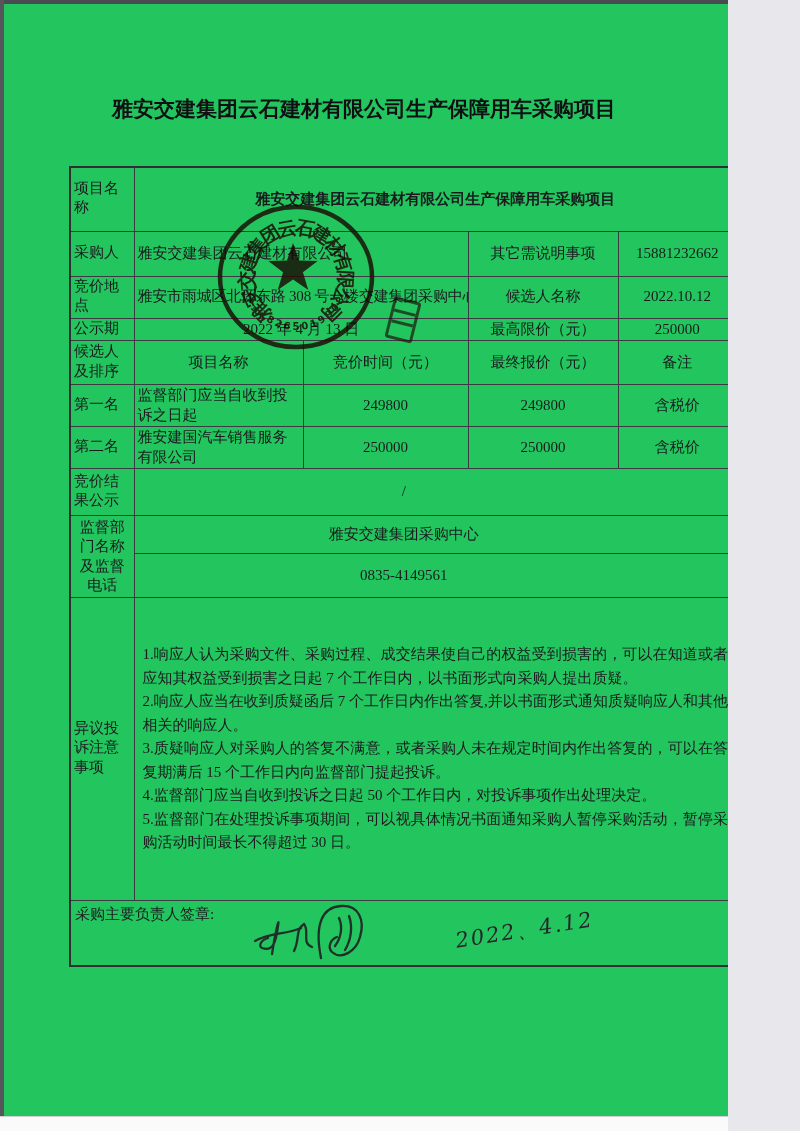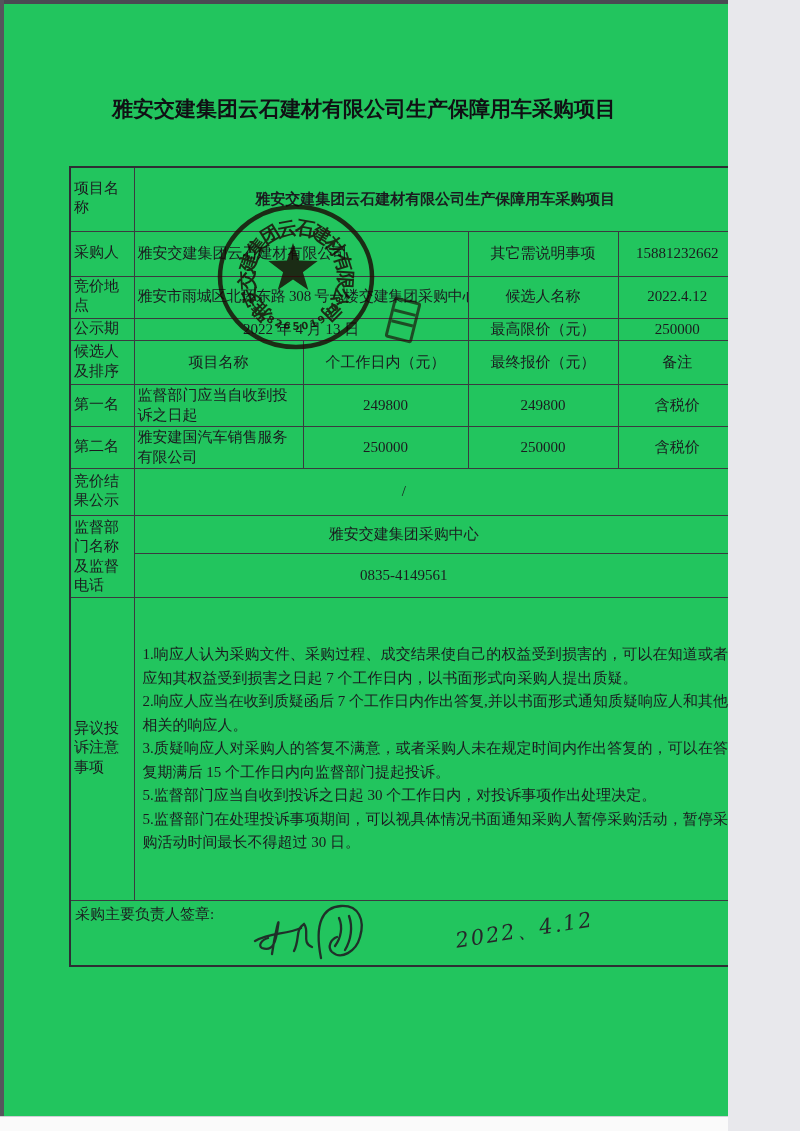--- a/index.html
+++ b/index.html
@@ -11,21 +11,21 @@
 
   .title{position:absolute;left:0;top:90px;width:100%;text-align:center;font-weight:bold;color:#101014;}
   .title .t1{font-size:21px;line-height:38px;letter-spacing:0px;}
   .title .t2{font-size:21px;line-height:40px;}
 
   table.doc{position:absolute;left:69px;top:166px;width:668px;border-collapse:collapse;table-layout:fixed;
             border:2px solid #2e2e34;}
   table.doc td{border:1px solid #3a3a40;font-size:15px;line-height:1.3;padding:1px 3px;vertical-align:middle;
                color:#1b1b1f;overflow:hidden;}
   td.lab{text-align:left;padding-left:3px;font-family:Liberation Mono, monospace;}
-  td.labc{text-align:left;padding:0 2px;line-height:1.4;}
+  td.labc{text-align:center;padding:0 2px;line-height:1.4;}
   .c{text-align:center;}
   .l{text-align:left;}
   .b{font-weight:bold;}
   .cshift{text-align:center;padding-right:66px !important;}
   .addr{font-size:14px;white-space:nowrap;letter-spacing:-0.2px;}
   .objection-cell{padding:6px 8px !important;}
   .objection-text{display:flex;flex-direction:column;justify-content:center;height:100%;
                   text-align:justify;line-height:23.5px;font-size:15px;}
   .sig-cell{position:relative;padding:16px !important;border-radius:28px;}
   .sig-label{position:absolute;left:4px;top:4px;font-size:15px;}
@@ -75,32 +75,32 @@
     <tr style="height:45px">
       <td class="lab">采购人</td>
       <td colspan="2" class="l">雅安交建集团云石建材有限公司</td>
       <td class="c">其它需说明事项</td>
       <td class="c">15881232662</td>
     </tr>
     <tr style="height:21px">
       <td class="lab">竞价地点</td>
       <td colspan="2" class="l addr">雅安市雨城区北环东路 308 号一楼交建集团采购中心</td>
       <td class="c">候选人名称</td>
-      <td class="c">2022.4.12</td>
+      <td class="c">2022.10.12</td>
     </tr>
     <tr style="height:22px">
       <td class="lab">公示期</td>
       <td colspan="2" class="c">2022 年 4 月 13 日</td>
       <td class="c">最高限价（元）</td>
       <td class="c">250000</td>
     </tr>
     <tr style="height:44px">
       <td class="lab">候选人及排序</td>
       <td class="c">项目名称</td>
-      <td class="c">个工作日内（元）</td>
+      <td class="c">竞价时间（元）</td>
       <td class="c">最终报价（元）</td>
       <td class="c">备注</td>
     </tr>
     <tr style="height:41px">
       <td class="lab">第一名</td>
       <td class="l">监督部门应当自收到投诉之日起</td>
       <td class="c">249800</td>
       <td class="c">249800</td>
       <td class="c">含税价</td>
     </tr>
@@ -122,21 +122,21 @@
     <tr style="height:44px">
       <td colspan="4" class="cshift">0835-4149561</td>
     </tr>
     <tr style="height:303px">
       <td class="lab">异议投诉注意事项</td>
       <td colspan="4" class="objection-cell">
         <div class="objection-text">
           <div>1.响应人认为采购文件、采购过程、成交结果使自己的权益受到损害的，可以在知道或者应知其权益受到损害之日起 7 个工作日内，以书面形式向采购人提出质疑。</div>
           <div>2.响应人应当在收到质疑函后 7 个工作日内作出答复,并以书面形式通知质疑响应人和其他相关的响应人。</div>
           <div>3.质疑响应人对采购人的答复不满意，或者采购人未在规定时间内作出答复的，可以在答复期满后 15 个工作日内向监督部门提起投诉。</div>
-          <div>5.监督部门应当自收到投诉之日起 30 个工作日内，对投诉事项作出处理决定。</div>
+          <div>4.监督部门应当自收到投诉之日起 50 个工作日内，对投诉事项作出处理决定。</div>
           <div>5.监督部门在处理投诉事项期间，可以视具体情况书面通知采购人暂停采购活动，暂停采购活动时间最长不得超过 30 日。</div>
         </div>
       </td>
     </tr>
     <tr style="height:65px">
       <td colspan="5" class="sig-cell">
         <span class="sig-label">采购主要负责人签章:</span>
         <svg class="sig-svg" width="160" height="62" viewBox="0 0 160 62">
           <g fill="none" stroke="#202024" stroke-width="2.3" stroke-linecap="round" opacity="0.9">
             <path d="M6,40 C22,31 36,34 52,27"></path>

